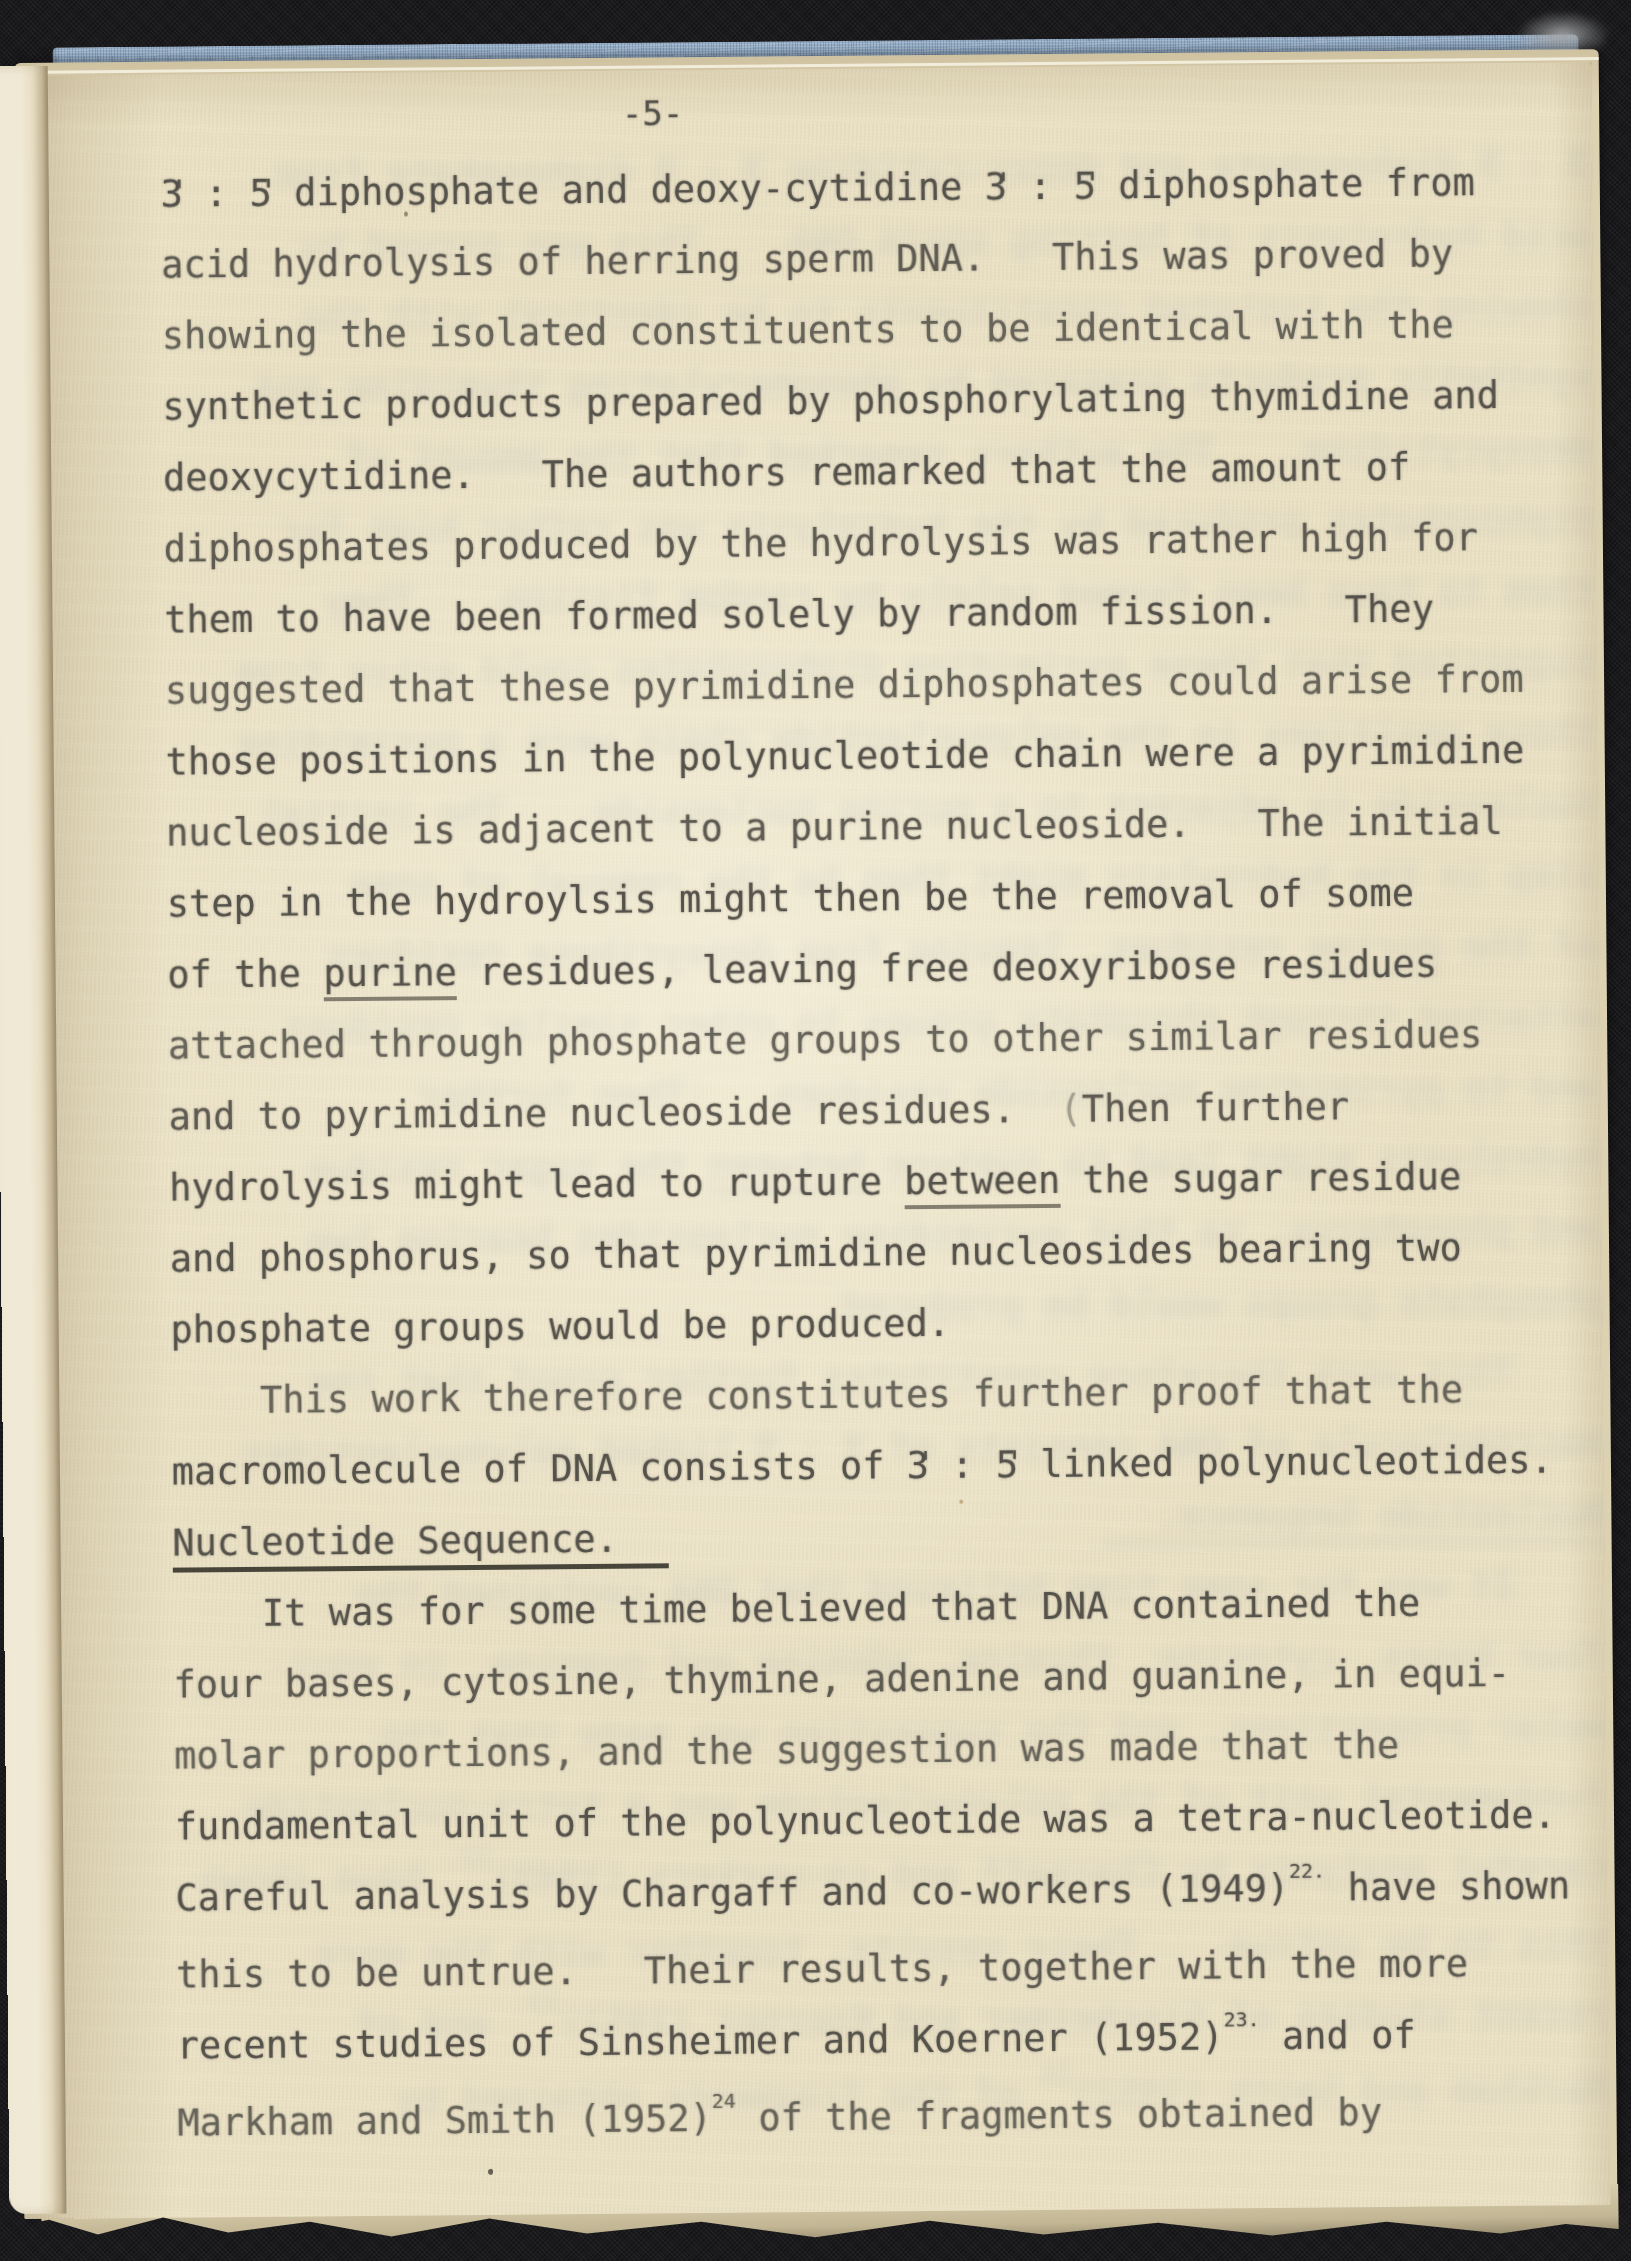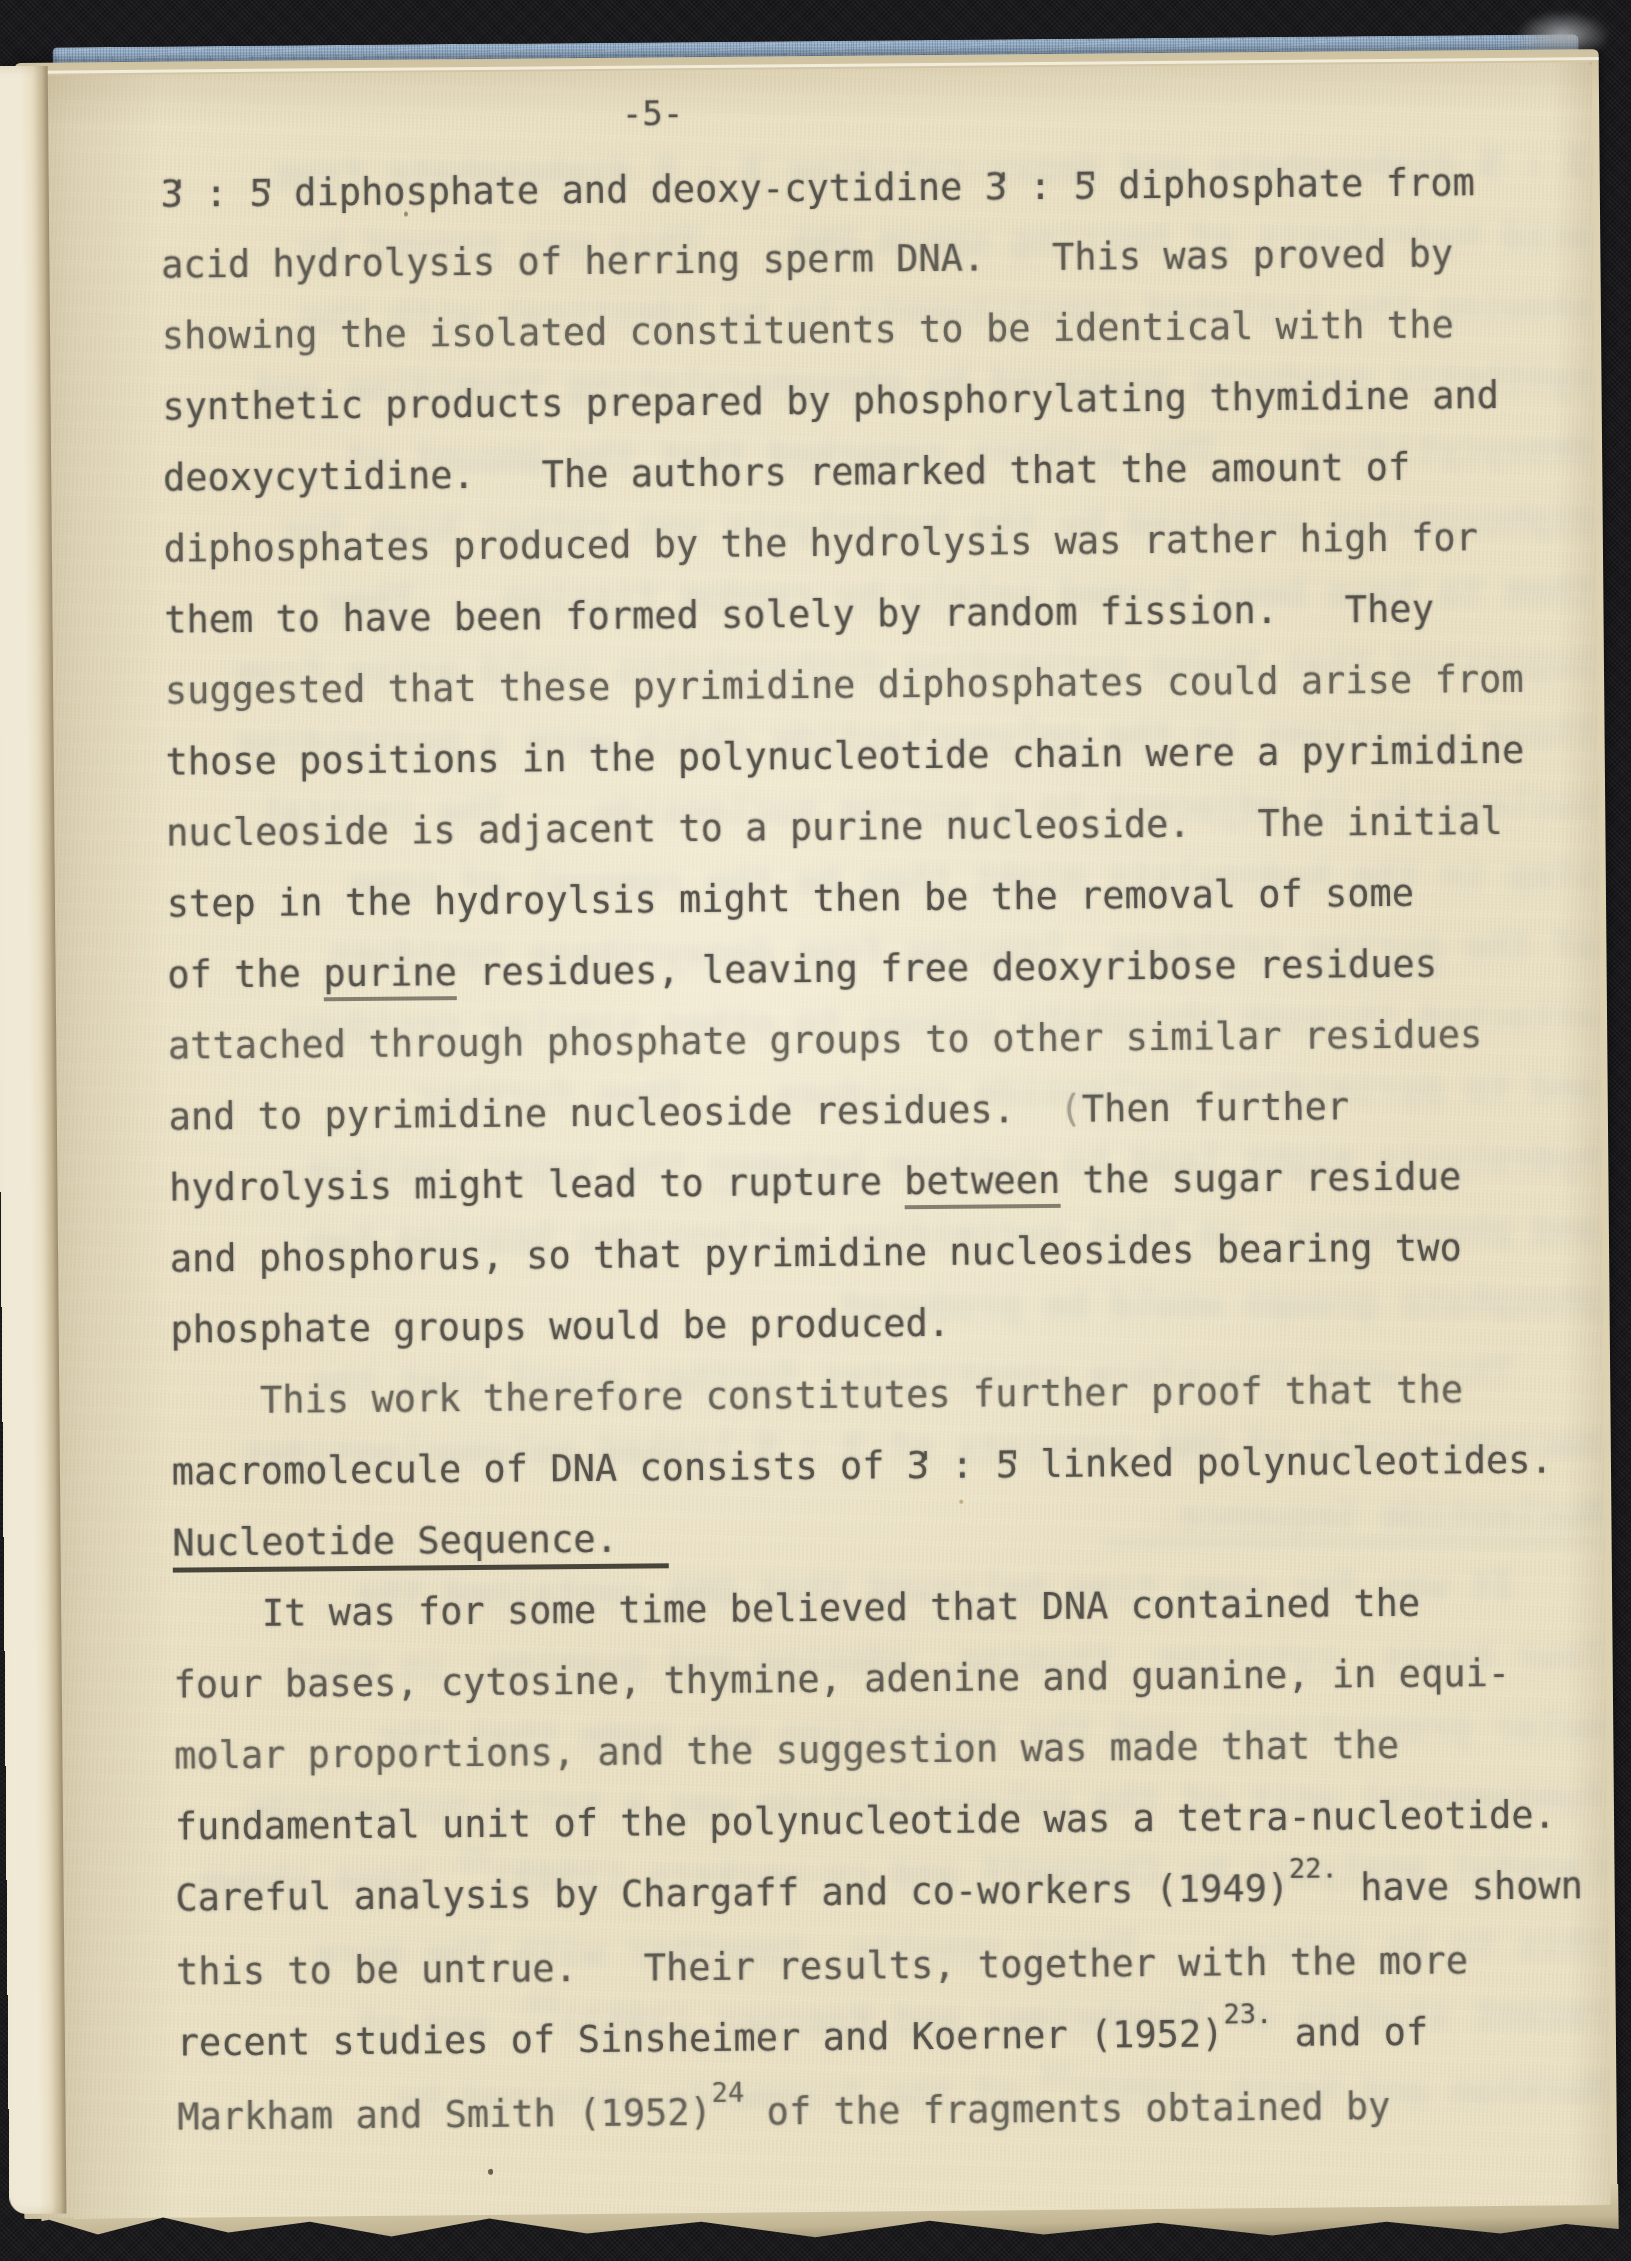--- a/index.html
+++ b/index.html
@@ -65,21 +65,21 @@
     filter:blur(0.7px);text-shadow:0 0 2.3px rgba(85,80,70,.55);}
 
   .page-text{position:absolute;left:154px;top:84px;width:1435px;
     font-size:37px;line-height:71px;color:var(--ink);white-space:pre;
     filter:blur(0.6px);text-shadow:0 0 2.3px rgba(85,80,70,.5);}
   .line{min-height:71px;}
   .line:nth-child(4n+2){opacity:.94;}
   .line:nth-child(5n+3){opacity:.88;}
   .u{border-bottom:4px solid rgba(75,71,62,.65);padding-bottom:1.7px;}
   .heading .u{border-bottom:5.1px solid rgba(58,55,47,.92);padding-bottom:2.8px;padding-right:51px;}
-  .sup{display:inline-block;font-size:27px;transform:translateY(-22.7px);text-align:center;}
+  .sup{display:inline-block;font-size:20px;transform:translateY(-22.7px);text-align:center;}
   .prime{position:relative;}
   .prime::after{content:"'";position:absolute;left:42%;top:-0.52em;font-size:.85em;}
   .faint{opacity:.5;}
 
   .bleed{position:absolute;left:134px;top:67px;width:1450px;
     font-size:37px;line-height:71px;white-space:pre;color:var(--bleed);
     transform:scaleX(-1);filter:blur(5.1px);opacity:.17;pointer-events:none;}
   .bleed .u{border-bottom:4px solid rgba(128,150,169,.8);}
   .bleed .sup{display:inline-block;font-size:26px;transform:translateY(-22.7px);}
 

